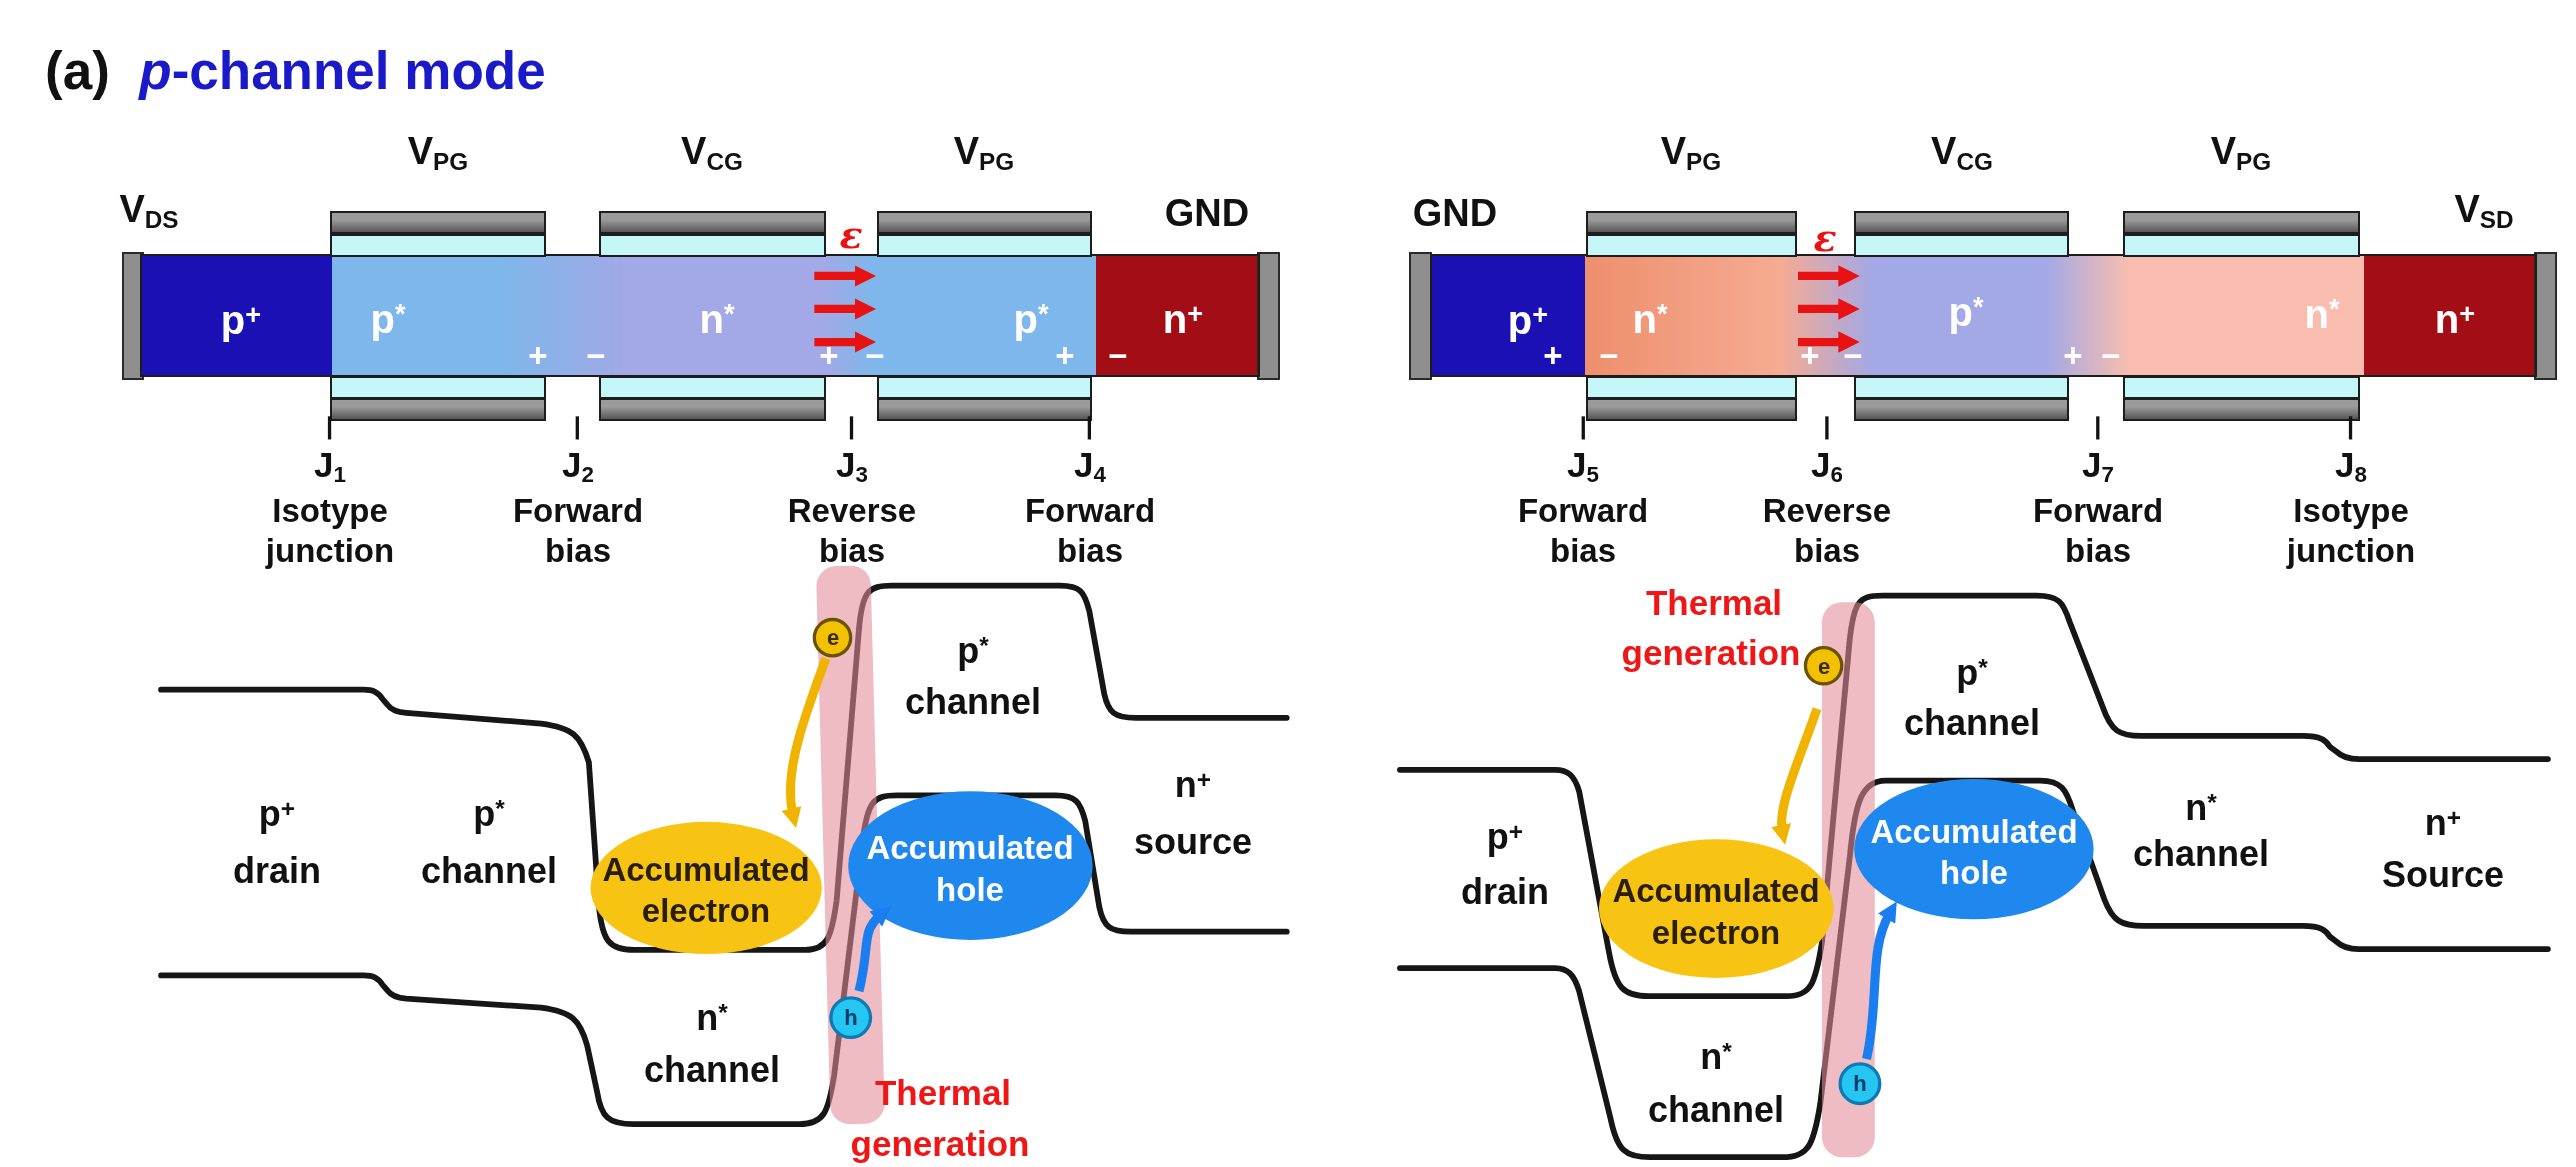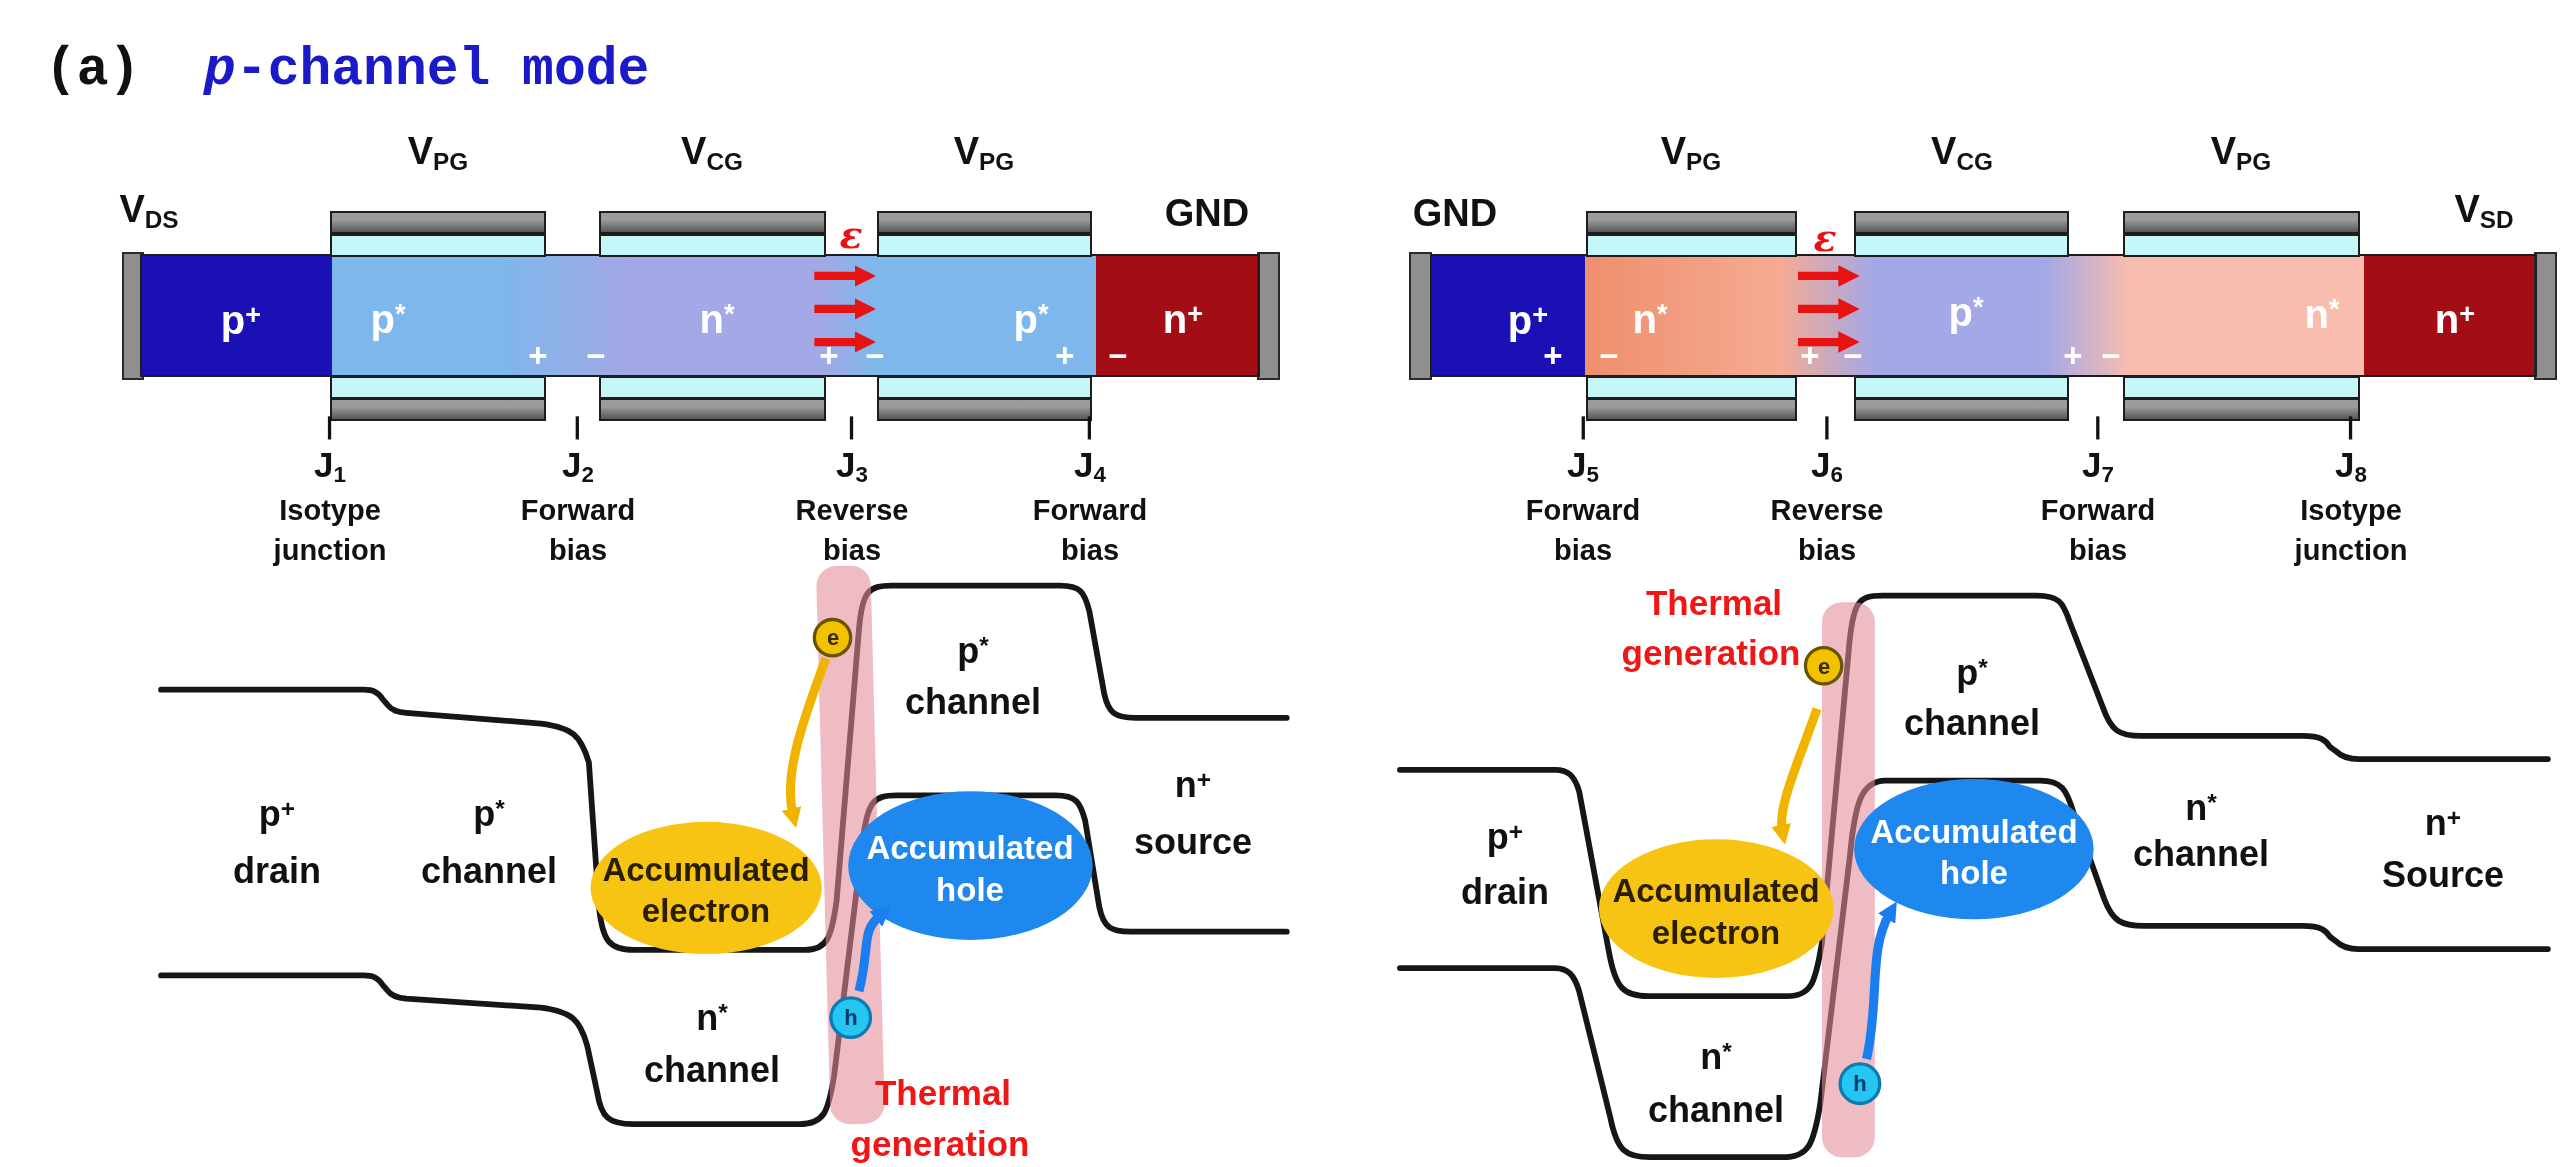--- a/index.html
+++ b/index.html
@@ -10,21 +10,21 @@
   .title .idx{color:#111;}
   .title .ml{font-style:italic;}
   .vlab{font-size:38px;color:#111;}
   .sb{font-size:64%;vertical-align:-22%;}
   .sp{font-size:68%;vertical-align:38%;}
   .gnd{font-size:38px;color:#111;}
   .reg{font-size:40px;color:#fff;}
   .pm{font-size:33px;color:#fff;}
   .eps{font-size:38px;color:#e81212;font-style:italic;font-family:"DejaVu Serif",serif;}
   .jlab{font-size:35px;color:#111;}
-  .bias{font-size:29px;color:#111;}
+  .bias{font-size:33px;color:#111;}
   .bnd{font-size:36px;color:#111;}
   .eltxt{font-size:33px;color:#2a1e00;}
   .hltxt{font-size:33px;color:#ffffff;}
   .thermal{font-size:35px;color:#f01616;}
   .sym{font-size:22px;}
   .esym{color:#3a2c00;}
   .hsym{color:#063a6e;}
   .contact{position:absolute;background:#8f8f8f;border:2.5px solid #2a2a2a;box-sizing:border-box;}
   .bar{position:absolute;top:254px;height:123px;border:2.5px solid #1d1d1d;box-sizing:border-box;display:flex;}
   .seg{height:100%;}
@@ -138,21 +138,21 @@
     <path d="M1040 1200 C1054 1145 1042 1128 1066 1108" fill="none" stroke="#1b7ef0" stroke-width="11" marker-end="url(#mB)"></path>
     <path d="M2200 858 C2178 922 2152 976 2158 1006" fill="none" stroke="#f0b400" stroke-width="11" marker-end="url(#mY)"></path>
     <path d="M2260 1282 C2276 1212 2262 1150 2288 1106" fill="none" stroke="#1b7ef0" stroke-width="11" marker-end="url(#mB)"></path>
 
     <circle cx="1008" cy="772" r="22" fill="#f2c200" stroke="#6b5200" stroke-width="4"></circle>
     <circle cx="1030" cy="1232" r="24" fill="#25c6f2" stroke="#0e79b2" stroke-width="4"></circle>
     <circle cx="2208" cy="806" r="22" fill="#f2c200" stroke="#6b5200" stroke-width="4"></circle>
     <circle cx="2252" cy="1312" r="24" fill="#25c6f2" stroke="#0e79b2" stroke-width="4"></circle>
   </svg>
 
-  <div class="title" style="left:45px;top:40px;font-family:Liberation Mono, monospace;">
+  <div class="title" style="left:45px;top:40px;">
     <span class="idx">(a)</span>
     <span style="color:#1a1ac8;">&nbsp;<span class="ml">p</span><span>-channel mode</span></span>
   </div>
 
   <div class="t vlab" style="left:149px;top:211px;"><span>V</span><span class="sb">DS</span></div>
   <div class="t vlab" style="left:438px;top:153px;"><span>V</span><span class="sb">PG</span></div>
   <div class="t vlab" style="left:712px;top:153px;"><span>V</span><span class="sb">CG</span></div>
   <div class="t vlab" style="left:984px;top:153px;"><span>V</span><span class="sb">PG</span></div>
   <div class="t gnd" style="left:1207px;top:213px;">GND</div>
 

